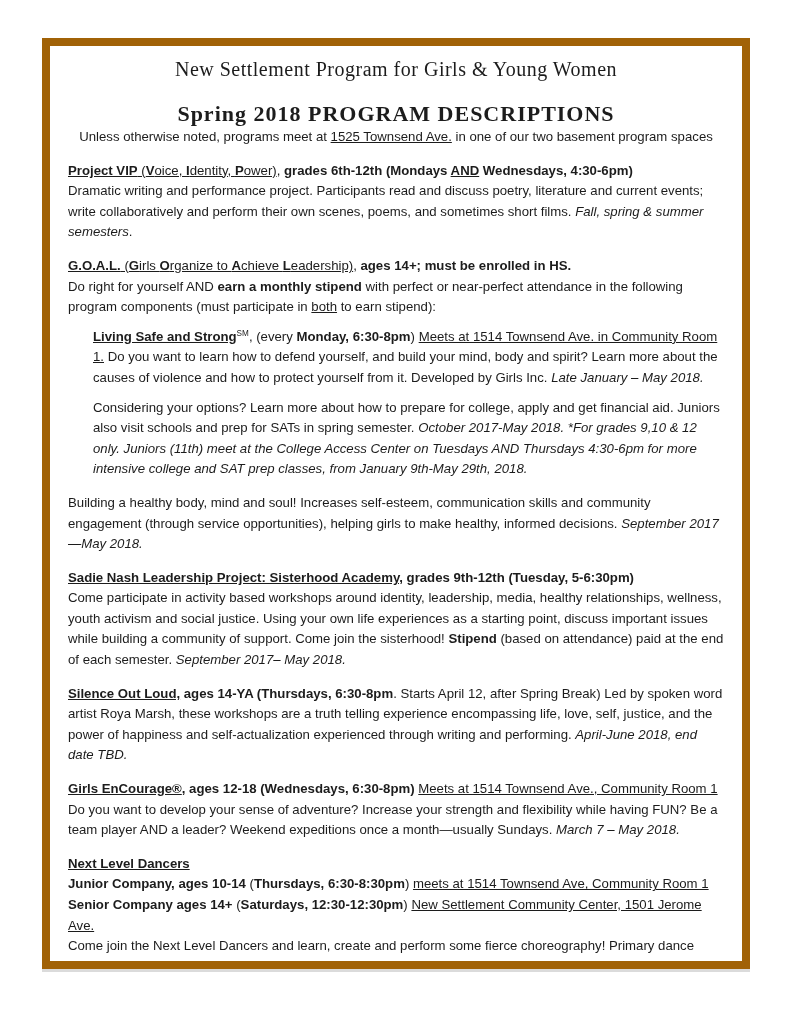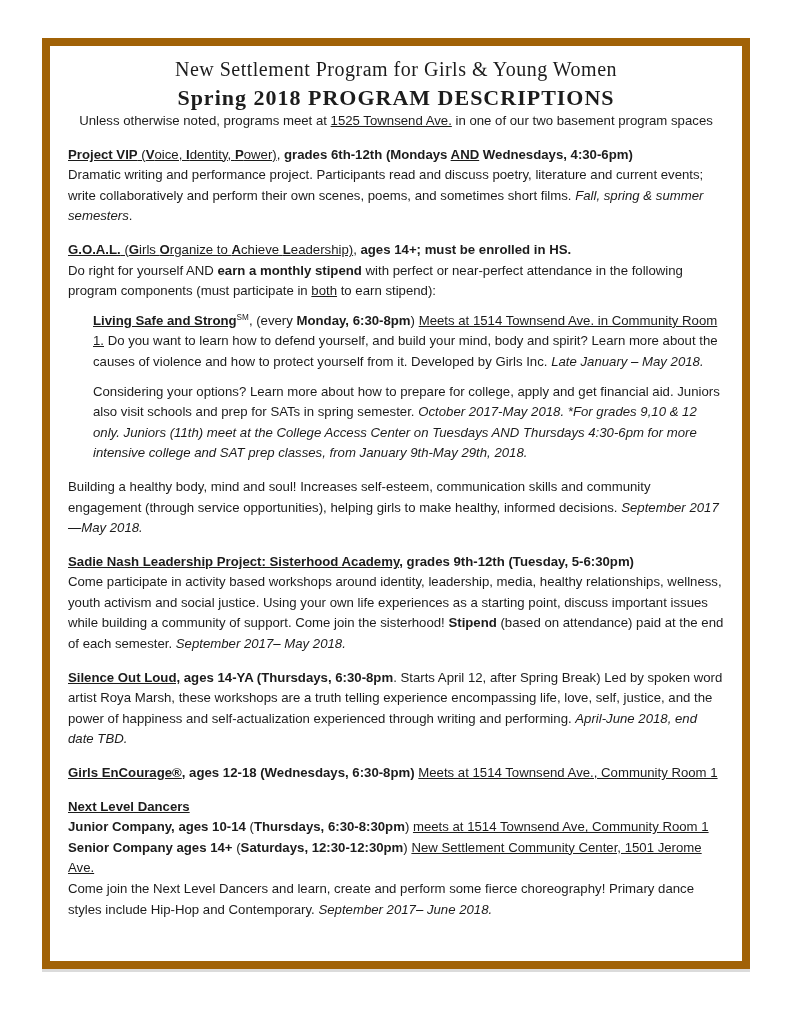--- a/index.html
+++ b/index.html
@@ -31,21 +31,21 @@
     font-size: 20px;
     letter-spacing: 0.5px;
     margin: 2px 0 0 0;
   }
   .title2 {
     text-align: center;
     font-family: cursive;
     font-size: 22px;
     font-weight: 700;
     letter-spacing: 1px;
-    margin: 4px 0 0 0;
+    margin: 20px 0 0 0;
   }
   .subtitle {
     text-align: center;
     margin-top: 10px;
     font-size: 13.4px;
   }
   p.para { margin: 0; font-size: 13.2px; line-height: 1.56; }
   .section { margin-top: 13px; }
   .sub { margin-left: 25px; margin-top: 9px; }
   .b { font-weight: 700; }
@@ -87,20 +87,21 @@
     <p class="para"><span class="b u">Sadie Nash Leadership Project: Sisterhood Academy,</span><span class="b"> grades 9th-12th (Tuesday, 5-6:30pm)</span></p>
     <p class="para"><span>Come participate in activity based workshops around identity, leadership, media, healthy relationships, wellness, youth activism and social justice. Using your own life experiences as a starting point, discuss important issues while building a community of support. Come join the sisterhood!  </span><span class="b">Stipend</span><span> (based on attendance) paid at the end of each semester.  </span><span class="i">September 2017– May 2018.</span></p>
   </div>
 
   <div class="section">
     <p class="para"><span class="b u">Silence Out Loud,</span><span class="b"> ages 14-YA (Thursdays, 6:30-8pm</span><span>. Starts April 12, after Spring Break) Led by spoken word artist Roya Marsh, these workshops are a truth telling experience encompassing life, love, self, justice, and the power of happiness and self-actualization experienced through writing and  performing. </span><span class="i">April-June 2018, end date TBD.</span></p>
   </div>
 
   <div class="section">
     <p class="para"><span class="b u">Girls EnCourage®</span><span class="b">, ages 12-18 (Wednesdays, 6:30-8pm) </span><span class="u">Meets at 1514 Townsend Ave., Community Room 1</span></p>
+    <p class="para"><span>Do you want to develop your sense of adventure? Increase your strength and flexibility while having FUN? Be a team player AND a leader? Weekend expeditions once a month—usually Sundays.  </span><span class="i">March 7 – May 2018.</span></p>
   </div>
 
   <div class="section">
     <p class="para"><span class="b u">Next Level Dancers</span></p>
     <p class="para"><span class="b">Junior Company, ages 10-14</span><span> (</span><span class="b">Thursdays, 6:30-8:30pm</span><span>) </span><span class="u">meets at 1514 Townsend Ave, Community Room 1</span></p>
     <p class="para"><span class="b">Senior Company ages 14+</span><span> (</span><span class="b">Saturdays, 12:30-12:30pm</span><span>) </span><span class="u">New Settlement Community Center, 1501 Jerome Ave.</span></p>
     <p class="para"><span>Come join the Next Level Dancers and learn, create and perform some fierce choreography! Primary dance styles include Hip-Hop and Contemporary.   </span><span class="i">September 2017– June 2018.</span></p>
   </div>
 
 </div>

